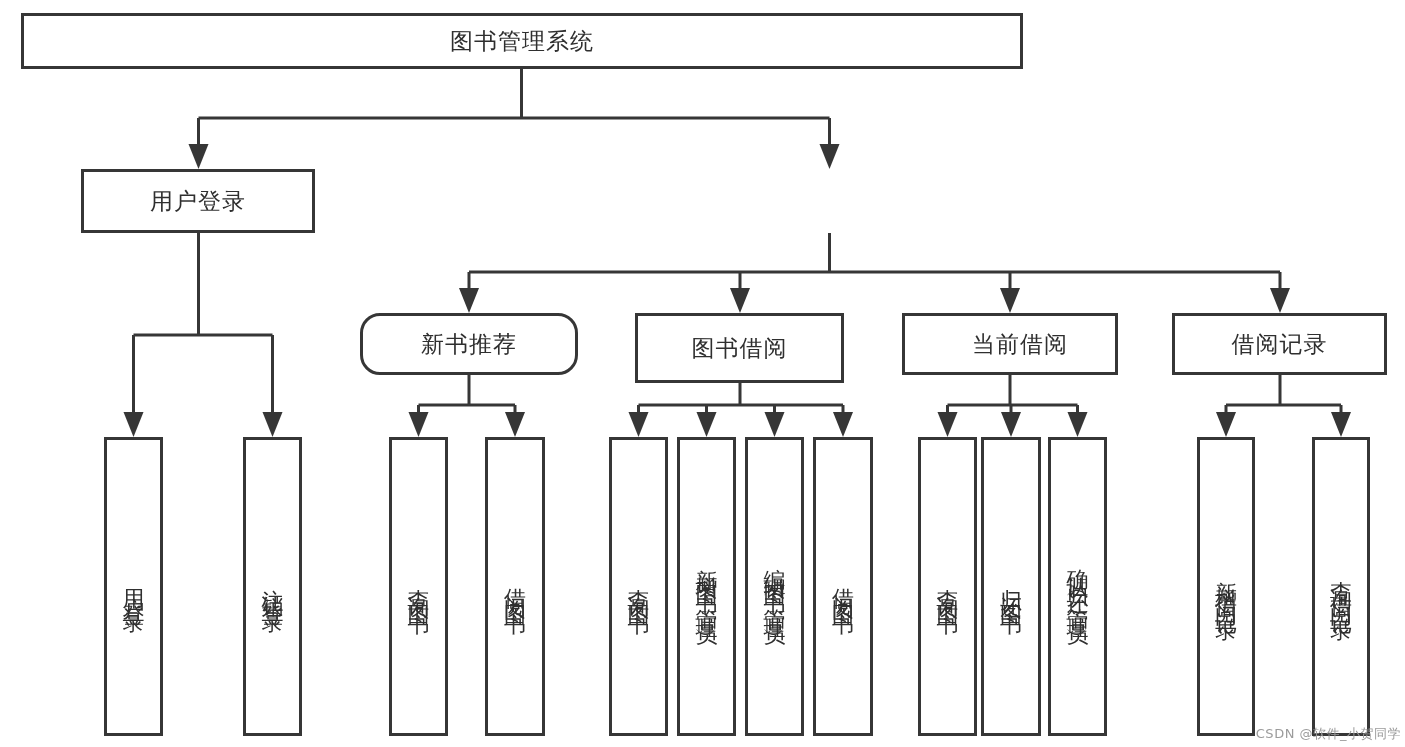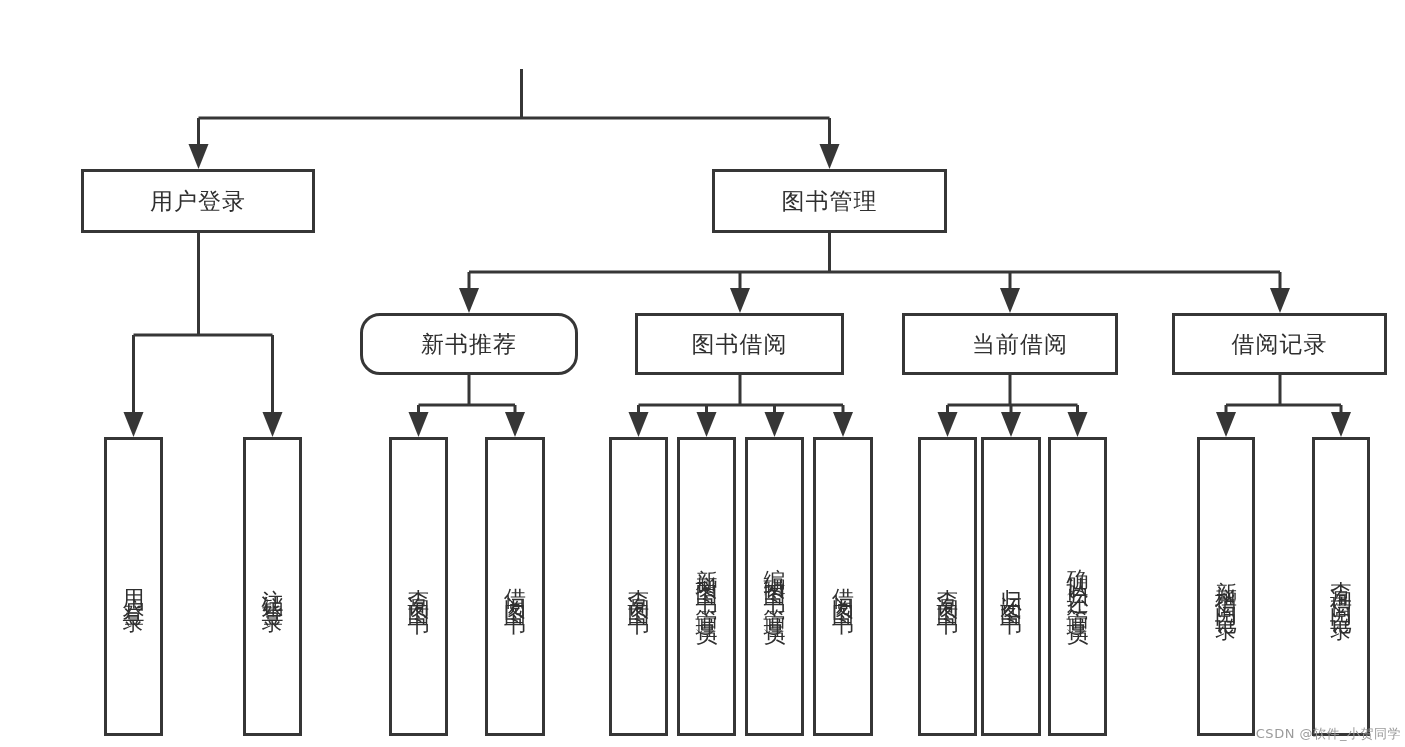--- a/index.html
+++ b/index.html
@@ -28,21 +28,21 @@
     writing-mode:vertical-rl;text-orientation:mixed;
     letter-spacing:8px;line-height:1;
   }
   
   .n-root{left:21px;top:13px;width:1002px;height:56px;}
   
   .n-login{left:81px;top:169px;width:234px;height:64px;}
   .n-mgmt{left:712px;top:169px;width:235px;height:64px;}
   
   .n-newbook{left:360px;top:313px;width:218px;height:62px;border-radius:20px;}
-  .n-borrow{left:635px;top:313px;width:209px;height:62px;}
+  .n-borrow{left:635px;top:313px;width:209px;height:70px;}
   .n-current{left:902px;top:313px;width:216px;height:62px;padding-left:20px;}
   .n-records{left:1172px;top:313px;width:215px;height:62px;}
   
   .lf{top:437px;width:59px;height:299px;}
   .lf-a{left:104px;}  .lf-b{left:243px;}
   .lf-c{left:389px;}  .lf-d{left:485px;width:60px;}
   .lf-e{left:609px;}  .lf-f{left:677px;}  .lf-g{left:745px;}  .lf-h{left:813px;width:60px;}
   .lf-i{left:918px;}  .lf-j{left:981px;width:60px;}  .lf-k{left:1048px;}
   .lf-l{left:1197px;width:58px;}  .lf-m{left:1312px;width:58px;}
   .watermark{
@@ -84,26 +84,26 @@
     <path class="cline" d="M1010 375 V405 M947.5 405 H1077.5 M947.5 405 V412 M1011 405 V412 M1077.5 405 V412"></path>
     <path class="carrow" d="M937.5 412 h20 l-10 25 z"></path>
     <path class="carrow" d="M1001 412 h20 l-10 25 z"></path>
     <path class="carrow" d="M1067.5 412 h20 l-10 25 z"></path>
 
     <path class="cline" d="M1280 375 V405 M1226 405 H1341 M1226 405 V412 M1341 405 V412"></path>
     <path class="carrow" d="M1216 412 h20 l-10 25 z"></path>
     <path class="carrow" d="M1331 412 h20 l-10 25 z"></path>
   </svg>
 
+  <div class="box n-root">
+    <span>图书管理系统</span>
+  </div>
 
   <div class="box n-login">
     <span>用户登录</span>
-  </div>
-  <div class="box n-mgmt">
-    <span>图书管理</span>
   </div>
 
   <div class="box n-newbook">
     <span>新书推荐</span>
   </div>
   <div class="box n-borrow">
     <span>图书借阅</span>
   </div>
   <div class="box n-current">
     <span>当前借阅</span>

